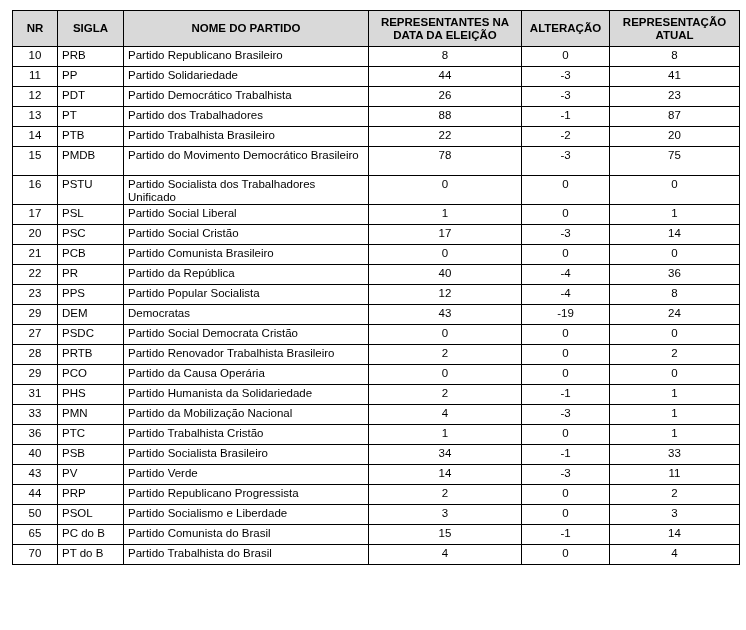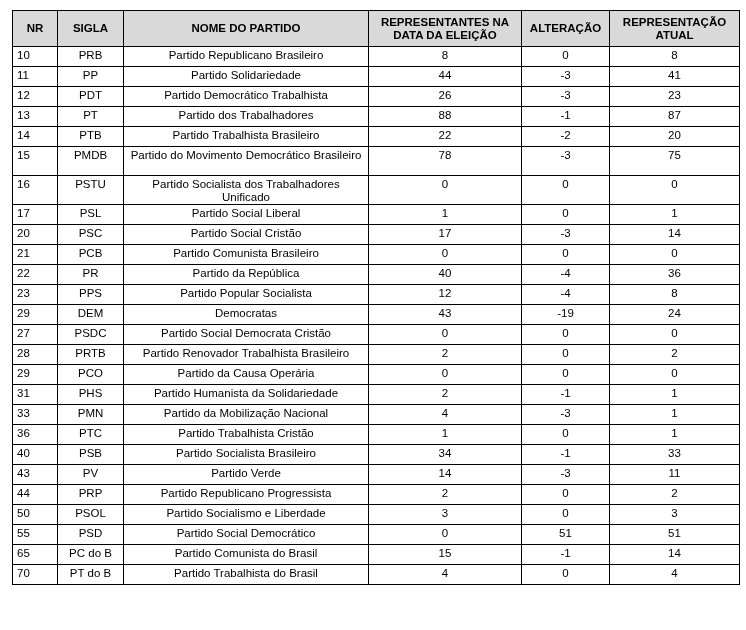--- a/index.html
+++ b/index.html
@@ -41,23 +41,23 @@
     line-height: 13px;
   }
   table.parties tbody td {
     height: 17px;
     padding-top: 2px;
     padding-bottom: 0;
   }
   table.parties tbody tr.tall td {
     height: 26px;
   }
-  td.nr { text-align: left; padding-right: 6px; }
-  td.sigla { text-align: center; padding-left: 6px; }
-  td.nome { text-align: center; padding-left: 6px; }
+  td.nr { text-align: center; padding-right: 6px; }
+  td.sigla { text-align: left; padding-left: 6px; }
+  td.nome { text-align: left; padding-left: 6px; }
   td.num { text-align: center; }
   col.c-nr { width: 45px; }
   col.c-sigla { width: 66px; }
   col.c-nome { width: 245px; }
   col.c-rep { width: 153px; }
   col.c-alt { width: 88px; }
   col.c-atual { width: 130px; }
 </style>
 </head>
 <body>
@@ -261,28 +261,20 @@
       </tr>
       <tr>
         <td class="nr">50</td>
         <td class="sigla">PSOL</td>
         <td class="nome">Partido Socialismo e Liberdade</td>
         <td class="num">3</td>
         <td class="num">0</td>
         <td class="num">3</td>
       </tr>
       <tr>
-        <td class="nr">55</td>
-        <td class="sigla">PSD</td>
-        <td class="nome">Partido Social Democrático</td>
-        <td class="num">0</td>
-        <td class="num">51</td>
-        <td class="num">51</td>
-      </tr>
-      <tr>
         <td class="nr">65</td>
         <td class="sigla">PC do B</td>
         <td class="nome">Partido Comunista do Brasil</td>
         <td class="num">15</td>
         <td class="num">-1</td>
         <td class="num">14</td>
       </tr>
       <tr>
         <td class="nr">70</td>
         <td class="sigla">PT do B</td>

